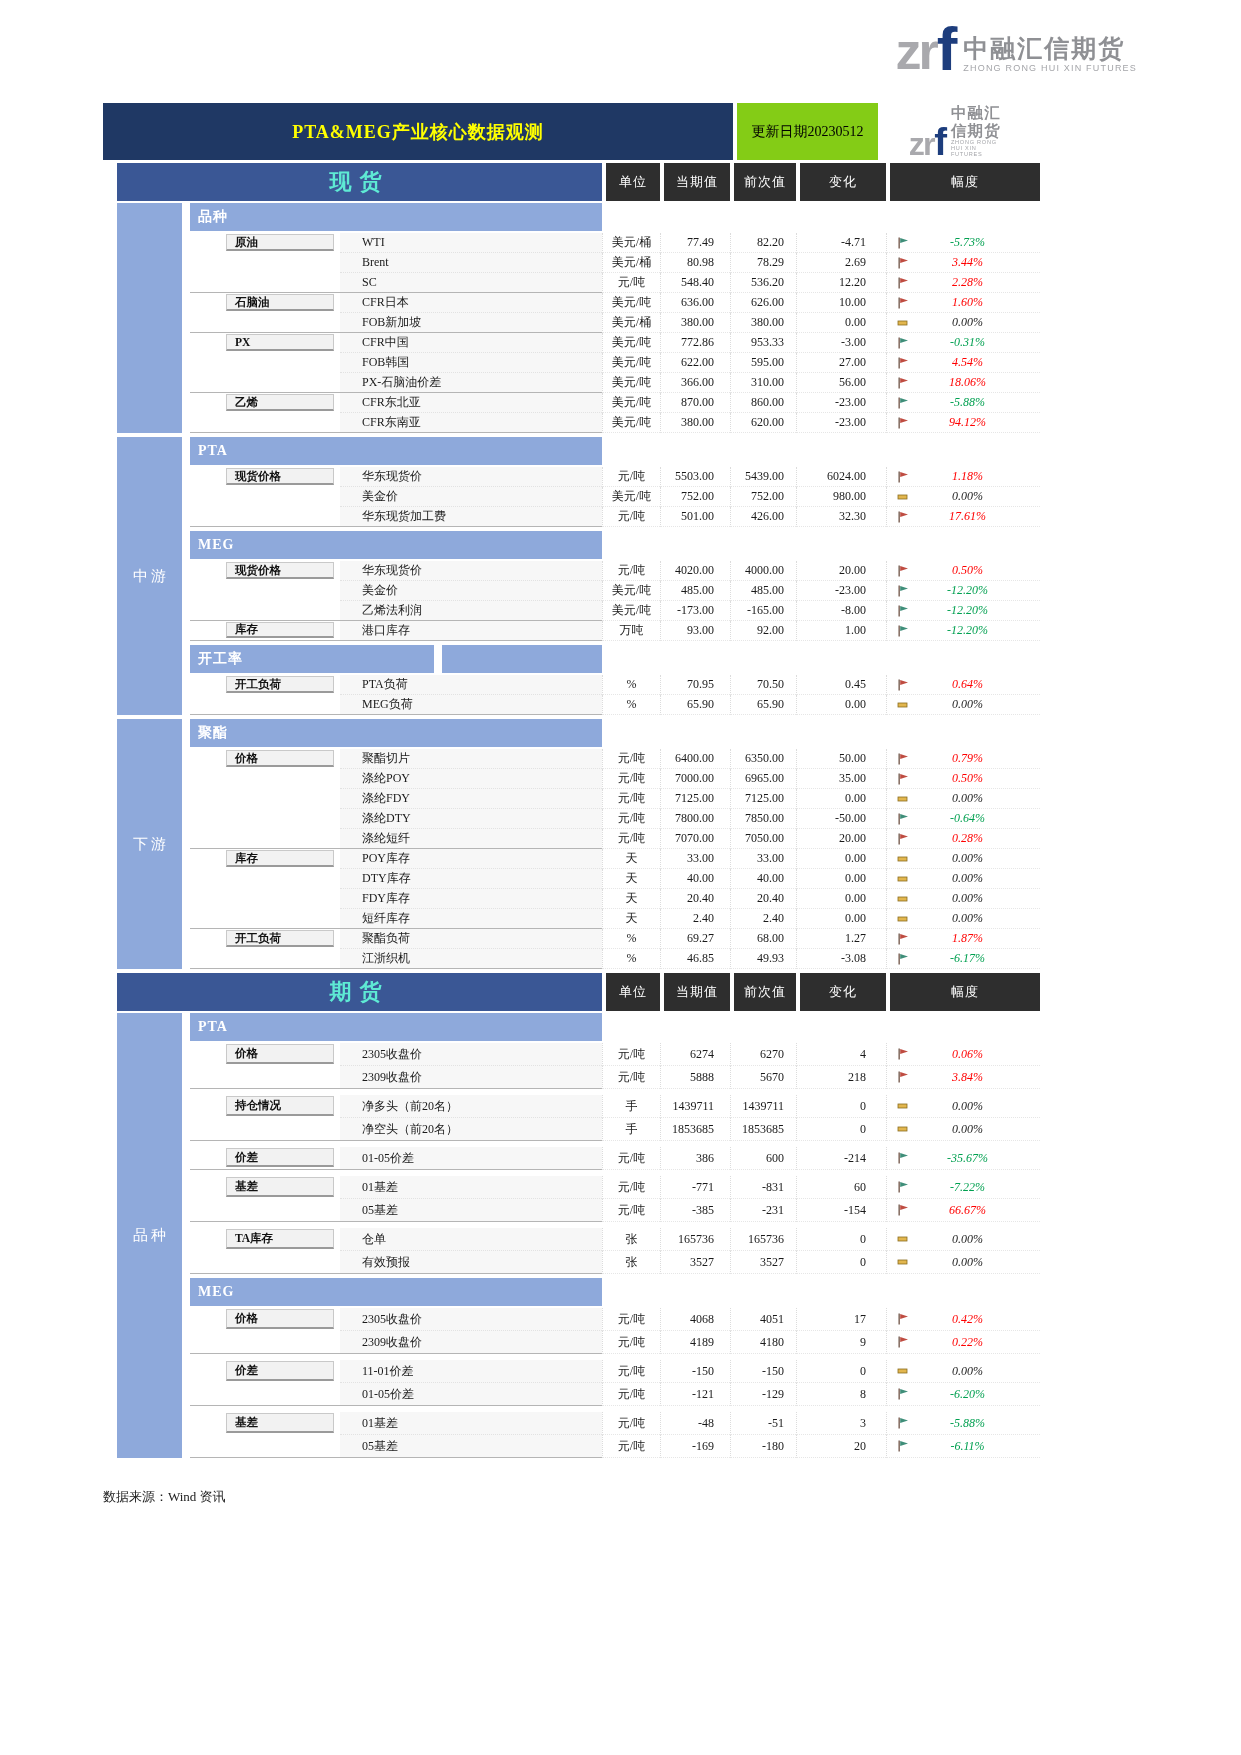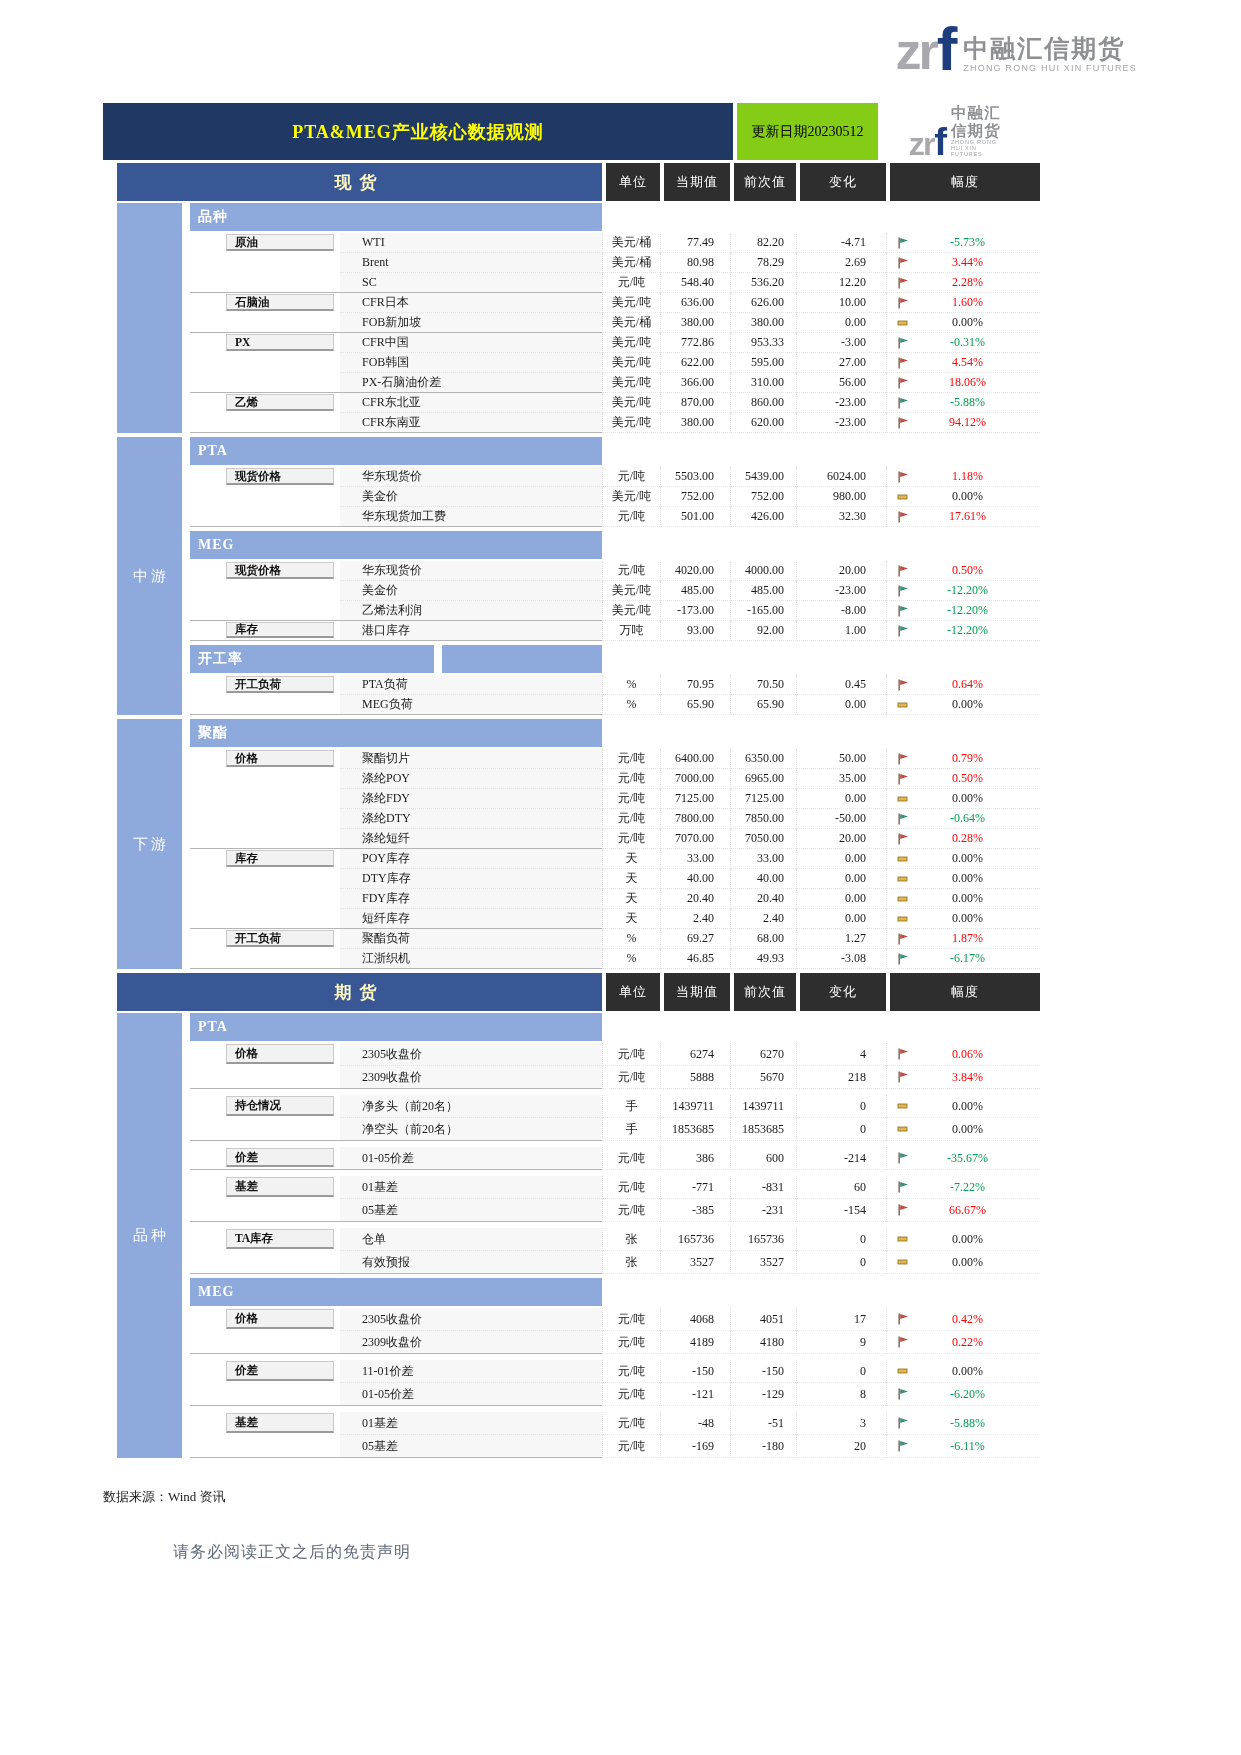--- a/index.html
+++ b/index.html
@@ -24,21 +24,21 @@
   
   .report { position:absolute; left:103px; top:103px; width:937px; }
 
   .title-row { display:flex; height:57px; margin-bottom:3px; }
   .title-main { width:630px; background:#1F3864; color:#FFFF00; display:flex; align-items:center; justify-content:center; font-size:18px; font-weight:bold; letter-spacing:1px; }
   .title-date { width:141px; margin-left:4px; background:#84cc16; color:#000; display:flex; align-items:center; justify-content:center; font-size:14px; }
   .title-logo { flex:1; display:flex; align-items:center; justify-content:center; background:#fff; overflow:hidden; }
 
   
   .thead { display:grid; grid-template-columns:485px 58px 70px 66px 90px 154px; height:38px; margin:0 0 2px 14px; }
-  .thead .group { background:#3A5795; color:#fef9c3; font-size:17px; font-weight:bold; display:flex; align-items:center; justify-content:center; letter-spacing:8px; }
+  .thead .group { background:#3A5795; color:#5eead4; font-size:22px; font-weight:bold; display:flex; align-items:center; justify-content:center; letter-spacing:8px; }
   .thead .col   { background:#2E2E2E; color:#fff; font-size:13px; display:flex; align-items:center; justify-content:center; border-left:4px solid #fff; letter-spacing:1px; }
 
   
   .band { display:flex; margin:0 0 4px 14px; }
   .band .side { width:65px; flex:0 0 65px; background:#8EA9DB; color:#fff; display:flex; align-items:center; justify-content:center; font-size:15px; letter-spacing:3px; padding-left:3px; }
   .band .content { margin-left:8px; width:850px; }
 
   .section:not(:first-child) { margin-top:4px; }
   .sec-bar { height:28px; margin-bottom:2px; display:flex; }
   .bar-main { background:#8EA9DB; color:#fff; font-size:14px; font-weight:bold; display:flex; align-items:center; padding-left:8px; width:412px; letter-spacing:1px; }
@@ -54,21 +54,21 @@
   .cell-label { position:relative; background:#fff; }
   .sub-label { position:absolute; left:36px; right:6px; top:1px; bottom:2px; background:#f2f2f2; border:1px solid #c9c9c9; border-bottom:2px solid #9a9a9a; font-weight:bold; font-size:11.5px; display:flex; align-items:center; padding-left:8px; color:#111; }
 
   .cell-name { background:#f7f7f7; display:flex; align-items:center; padding-left:22px; border-bottom:1px dotted #e2e2e2; }
   .cell { display:flex; align-items:center; border-bottom:1px dotted #e6e6e6; border-left:1px dotted #dcdcdc; }
   .cell-unit { justify-content:center; }
   .num { justify-content:flex-end; }
   .cell-cur { padding-right:16px; }
   .cell-prev { padding-right:12px; }
   .cell-chg { padding-right:20px; }
-  .cell-pct { padding-left:10px; }
+  .cell-pct { padding-left:10px;font-style:italic; }
   .pct-val { flex:1; text-align:center; padding-right:14px; }
   .pos { color:#FF0000; }
   .neg { color:#00A050; }
   .zero { color:#1a1a1a; }
 
   .grp-end .cell-name, .grp-end .cell-label { border-bottom:1px solid #b5b5b5; }
 
   .flag-ico { flex:0 0 12px; }
 
   
@@ -913,16 +913,15 @@
                     <span class="pct-val neg">-6.11%</span>
                   </div>
                 </div>
               </div>
             </div>
           </div>
         </div>
       </div>
 
     <div class="footer-source">数据来源：Wind 资讯</div>
-    <div class="disclaimer">请务必阅读正文之后的免责声明</div>
 
   </div>
 </div>
 
 </body></html>

